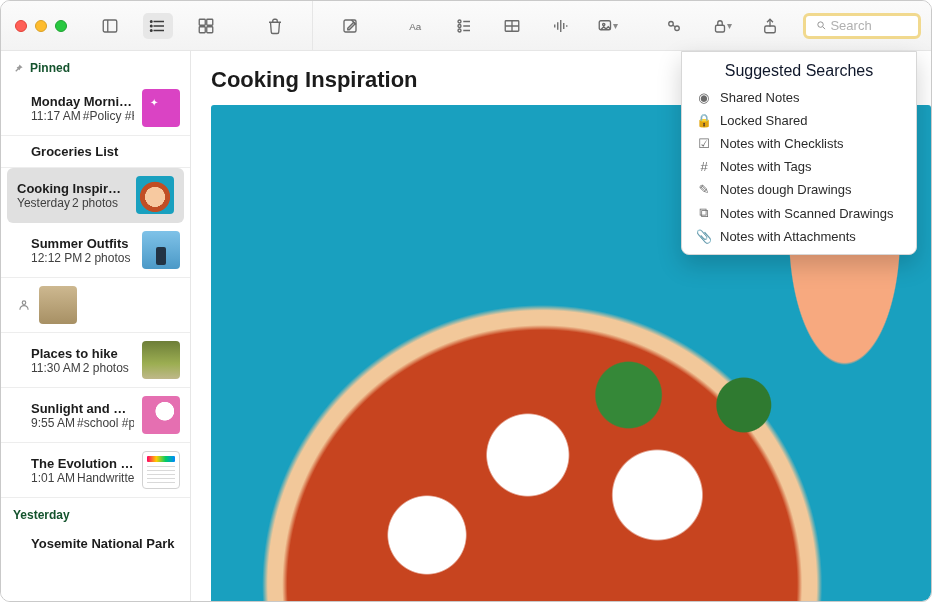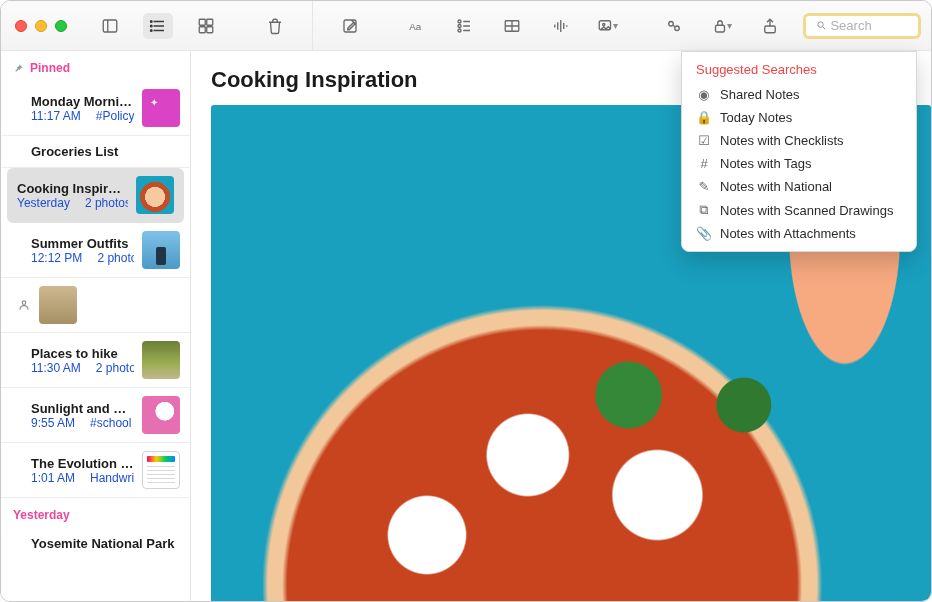--- a/index.html
+++ b/index.html
@@ -35,30 +35,30 @@
   .search-wrap input {
     border:none; outline:none; width:100%; font-size:13px; color:#444; background:transparent;
   }
   .search-wrap input::placeholder { color:#b0b0b0; }
   .mag { width:13px; height:13px; color:#8a8a8a; }
   
   .columns { display:flex; height: calc(100% - 50px); }
   .sidebar { width: 252px; border-right:1px solid #e6e6e6; background:#fff; overflow:hidden; }
   .content { flex:1; position:relative; background:#fff; }
   
-  .section-hdr { display:flex; align-items:center; gap:6px; padding:10px 12px 6px 12px; color:#ec4899; font-size:12px; font-weight:600; }
+  .section-hdr { display:flex; align-items:center; gap:6px; padding:10px 12px 6px 12px; color:#14532d; font-size:12px; font-weight:600; }
   .pin { width:11px; height:11px; color:#9a9a9a; }
   .cell {
     display:flex; align-items:center; padding:8px 10px 8px 16px; gap:8px; border-bottom:1px solid #ededed;
   }
   .cell.selected { background:#e0e0e0; border-radius:6px; margin:0 6px; padding-left:10px; border-bottom:1px solid transparent; }
   .cell .txt { flex:1; min-width:0; padding-left: 14px;}
   .cell .txt.no-indent { padding-left: 0;}
   .cell .title { font-size:13px; font-weight:700; color:#1c1c1c; white-space:nowrap; overflow:hidden; text-overflow:ellipsis; }
-  .cell .meta { font-size:12px; color:#1d4ed8; display:flex; gap:15px; align-items:center; white-space:nowrap; overflow:hidden; text-overflow:ellipsis;}
+  .cell .meta { font-size:12px; color:#404040; display:flex; gap:2px; align-items:center; white-space:nowrap; overflow:hidden; text-overflow:ellipsis;}
   .thumb { width:38px; height:38px; border-radius:4px; background:#ddd; flex-shrink:0; }
   .thumb.pink { background: radial-gradient(circle at 60% 40%, #fff 28%, #e56fb1 30%); }
   .thumb.blue { background: linear-gradient(#7fc2e8,#4b99c7); position:relative; }
   .thumb.blue::after { content:""; position:absolute; bottom:4px; left:14px; width:10px; height:18px; background:#234; border-radius:2px;}
   .thumb.bike { background: linear-gradient(#cdb890,#a79064); }
   .thumb.hike { background: linear-gradient(#6d7e38,#9cae52 60%, #bfb88a); }
   .thumb.wall { background:#da43c4; position:relative; }
   .thumb.wall::after { content:"✦"; color:#fff; position:absolute; top:8px; left:8px; font-size:10px;}
   .thumb.paper { background:#fff; border:1px solid #d2d2d2; position:relative; }
   .thumb.paper::before { content:""; position:absolute; top:4px; left:4px; right:4px; height:6px;
@@ -82,21 +82,21 @@
       radial-gradient(circle 260px at 46% 96%, #c7441f 98%, transparent 100%),
       radial-gradient(circle 280px at 46% 96%, #f2c89a 98%, transparent 100%),
       #19a0bf;
   }
   
   .suggest {
     position:absolute; top:0px; right:14px; width:236px;
     background:#fff; border:1px solid #d7d7d7; border-radius:0 0 8px 8px; box-shadow:0 10px 24px rgba(0,0,0,.18);
     padding:8px 4px 6px 4px; z-index:10;
   }
-  .suggest-hdr { font-size:13px; color:#ef4444; padding:2px 10px 6px 10px; }
+  .suggest-hdr { font-size:16px; color:#0f172a; padding:2px 10px 6px 10px;text-align:center; }
   .suggest-item { display:flex; align-items:center; gap:8px; padding:4px 10px; font-size:13px; color:#2b2b2b; border-radius:4px;}
   .suggest-item .si { width:16px; display:flex; justify-content:center; color:#6b6b6b;}
   .chev { font-size:10px; color:#8a8a8a; margin-left:-2px; }
 </style>
 </head>
 <body>
 
 <div class="window">
 
   <div class="toolbar">
@@ -331,33 +331,33 @@
       <div class="photo"></div>
 
       <div class="suggest">
         <div class="suggest-hdr">Suggested Searches</div>
         <div class="suggest-item">
             <span class="si">◉</span>
             <span>Shared Notes</span>
           </div>
         <div class="suggest-item">
             <span class="si">🔒</span>
-            <span>Today Notes</span>
+            <span>Locked Shared</span>
           </div>
         <div class="suggest-item">
             <span class="si">☑</span>
             <span>Notes with Checklists</span>
           </div>
         <div class="suggest-item">
             <span class="si">#</span>
             <span>Notes with Tags</span>
           </div>
         <div class="suggest-item">
             <span class="si">✎</span>
-            <span>Notes with National</span>
+            <span>Notes dough Drawings</span>
           </div>
         <div class="suggest-item">
             <span class="si">⧉</span>
             <span>Notes with Scanned Drawings</span>
           </div>
         <div class="suggest-item">
             <span class="si">📎</span>
             <span>Notes with Attachments</span>
           </div>
       </div>

